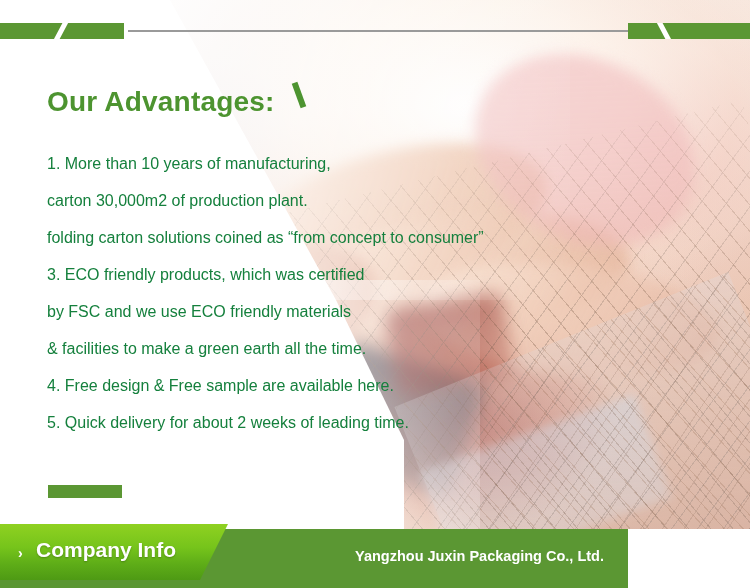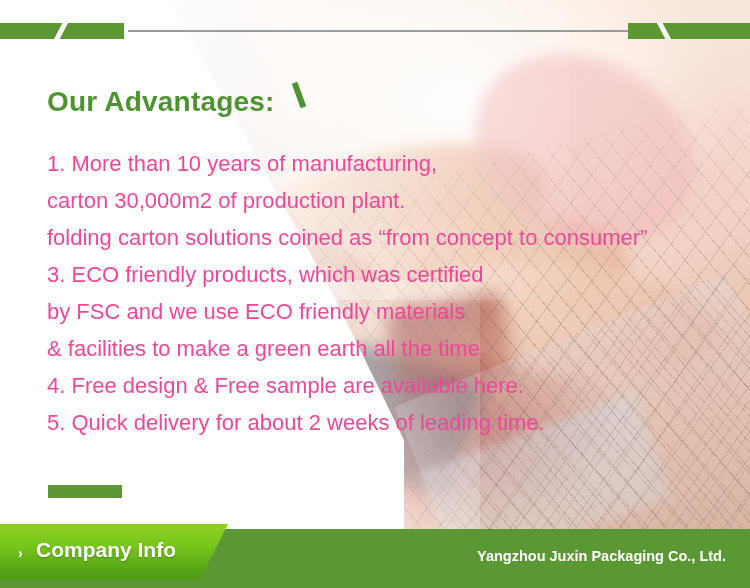--- a/index.html
+++ b/index.html
@@ -131,33 +131,33 @@
   .headline-tick{
     position:absolute;left:296px;top:82px;width:6px;height:26px;
     background:#4d9430;transform:rotate(-20deg);
   }
 
   
   .adv{
     position:absolute;left:47px;top:145px;width:470px;
   }
   .adv .line{
-    font-size:22px;color:#ec4899;
+    font-size:16px;color:#15803d;
     line-height:37px;white-space:nowrap;
   }
 
   
   .tab{
     position:absolute;left:48px;top:485px;width:74px;height:13px;
     background:#5b9733;
   }
 
   
   .footer{
-    position:absolute;left:0;top:529px;width:750px;height:59px;
+    position:absolute;left:0;top:529px;width:628px;height:59px;
     background:#5b9733;
   }
   .footer .company{
     position:absolute;right:24px;top:19px;
     color:#ffffff;font-size:14.5px;font-weight:bold;white-space:nowrap;
   }
   .banner{
     position:absolute;left:0;top:524px;width:248px;height:56px;
     background:linear-gradient(180deg,#8fd121 0%,#76c41b 42%,#5fae18 70%,#4e9a14 100%);
     clip-path:polygon(0 0, 228px 0, 200px 56px, 0 56px);

